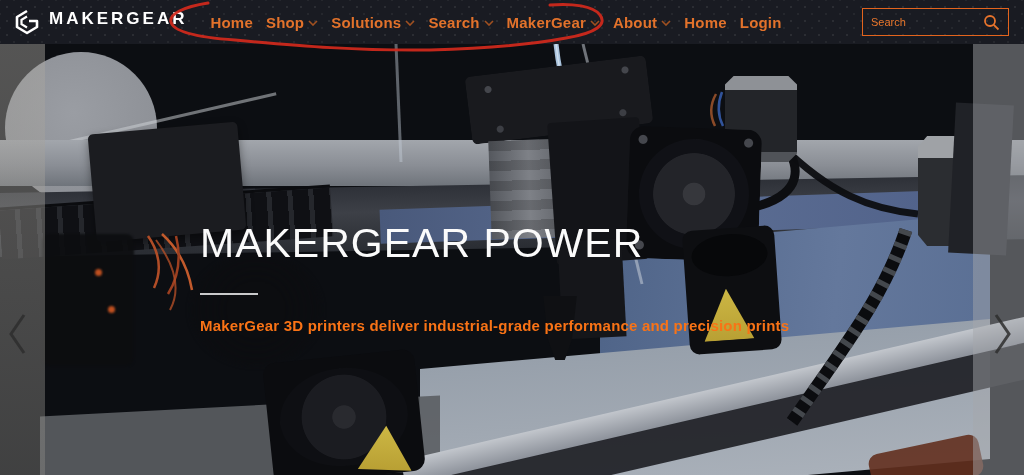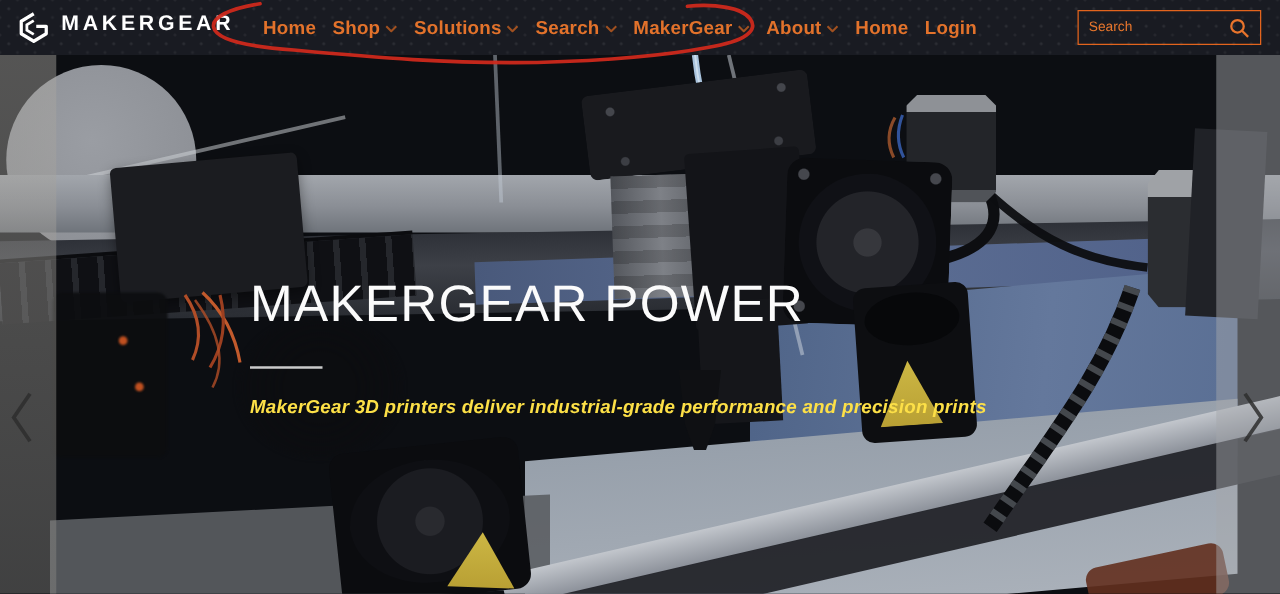--- a/index.html
+++ b/index.html
@@ -121,22 +121,22 @@
     background:linear-gradient(180deg,rgba(171,168,162,.46),rgba(143,141,136,.4)); }
   .strip-right { left:973px; width:51px; background:rgba(166,168,171,.48); }
   .arrow-btn { top:264px; width:28px; height:52px; background:transparent; border:none;
     cursor:pointer; display:flex; align-items:center; justify-content:center; }
   .arrow-prev { left:4px; } .arrow-next { left:988px; }
   .hero-text { left:200px; top:176px; width:640px; }
   .hero-text h1 { position:static; color:#fbfbfb; font-size:41px; font-weight:300;
     letter-spacing:1px; white-space:nowrap; }
   .divider { position:static; display:block; width:58px; height:2px; margin-top:26px;
     background:rgba(250,250,250,.8); }
-  .tagline { position:static; margin-top:22px; color:#fde047; font-size:15px;
-    font-weight:700; white-space:nowrap; letter-spacing:.2px;font-style:italic; }
+  .tagline { position:static; margin-top:22px; color:#f97316; font-size:15px;
+    font-weight:700; white-space:nowrap; letter-spacing:.2px; }
 </style>
 </head>
 <body>
 
 <div class="page">
 
   <header>
     <div class="brand">
       <svg width="26" height="26" viewBox="0 0 26 26">
         <path d="M13 2 L3 8 V18 L13 24 L23 18 V12 H15" fill="none" stroke="#ffffff" stroke-width="2.6" stroke-linejoin="round"></path>

